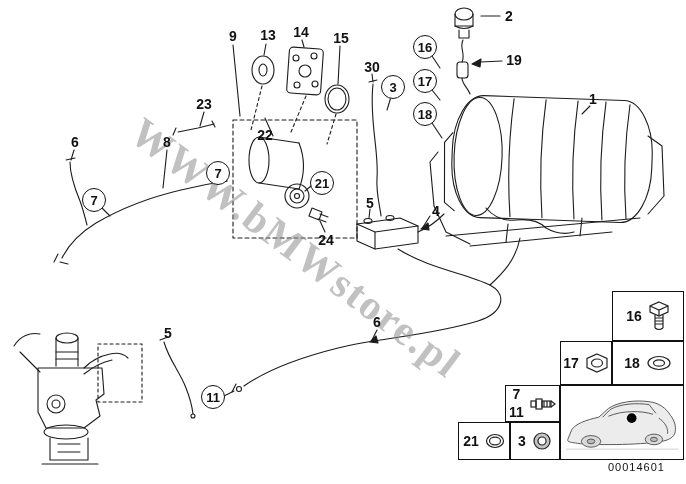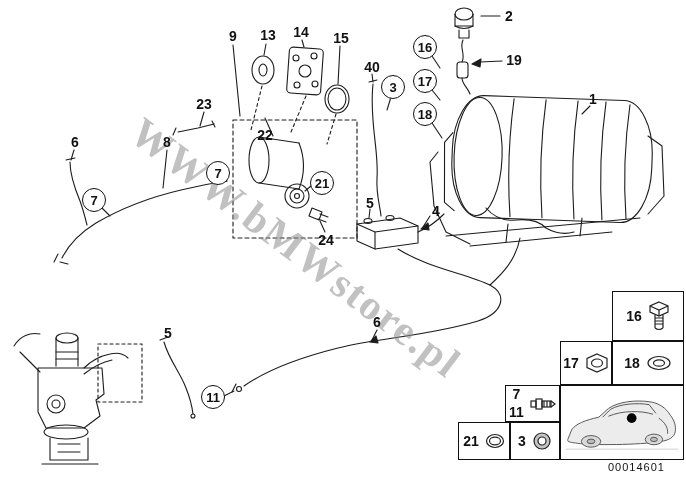--- a/index.html
+++ b/index.html
@@ -207,21 +207,21 @@
       <div class="callout" style="left: 377px; top: 322px;">6</div>
       <div class="callout circled" style="left: 213px; top: 397px;">11</div>
       <div class="callout" style="left: 168px; top: 333px;">5</div>
       <div class="callout" style="left: 268px; top: 35px;">13</div>
       <div class="callout" style="left: 301px; top: 32px;">14</div>
       <div class="callout" style="left: 341px; top: 38px; text-align: right;">15</div>
       <div class="callout circled" style="left: 425px; top: 47px;">16</div>
       <div class="callout circled" style="left: 425px; top: 81px;">17</div>
       <div class="callout circled" style="left: 425px; top: 114px;">18</div>
       <div class="callout" style="left: 514px; top: 60px;">19</div>
-      <div class="callout" style="left: 372px; top: 67px;">40</div>
+      <div class="callout" style="left: 372px; top: 67px;">30</div>
       <div class="callout circled" style="left: 322px; top: 183px;">21</div>
       <div class="callout" style="left: 265px; top: 110px; margin-top: 25px;">22</div>
       <div class="callout" style="left: 204px; top: 104px;">23</div>
       <div class="callout" style="left: 326px; top: 240px;">24</div>
     </div>
 
   <div class="legend">
 
     <div class="cell" style="left:612px;top:291px;width:72px;height:50px">
       <span class="num">16</span>

